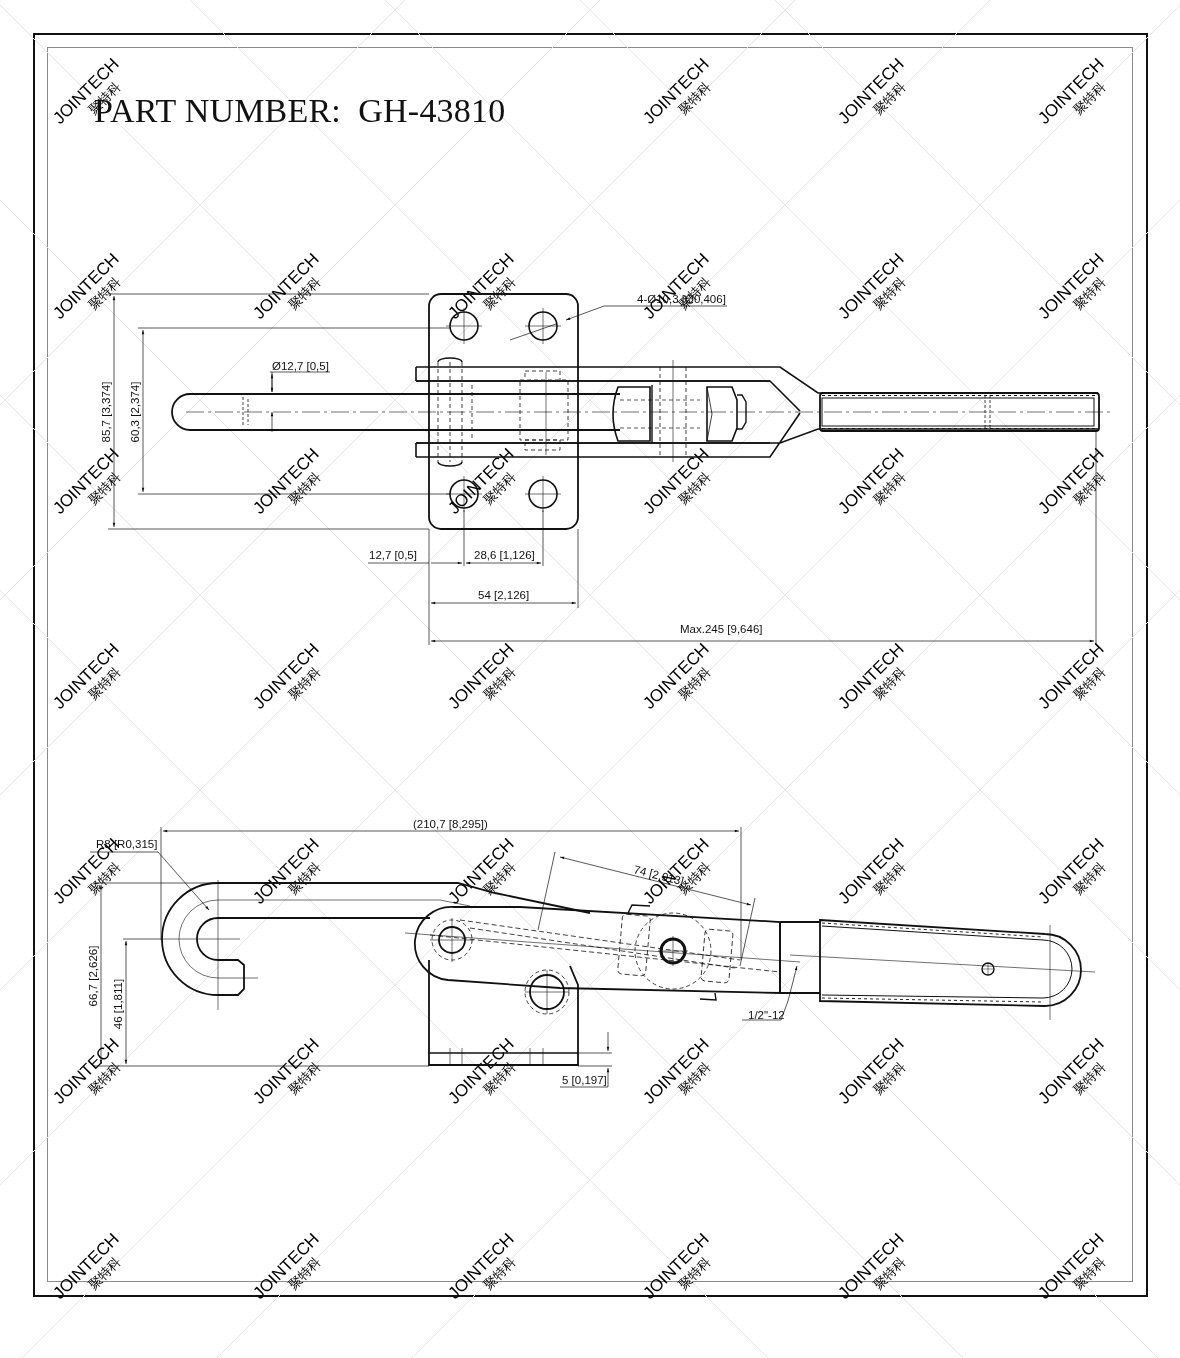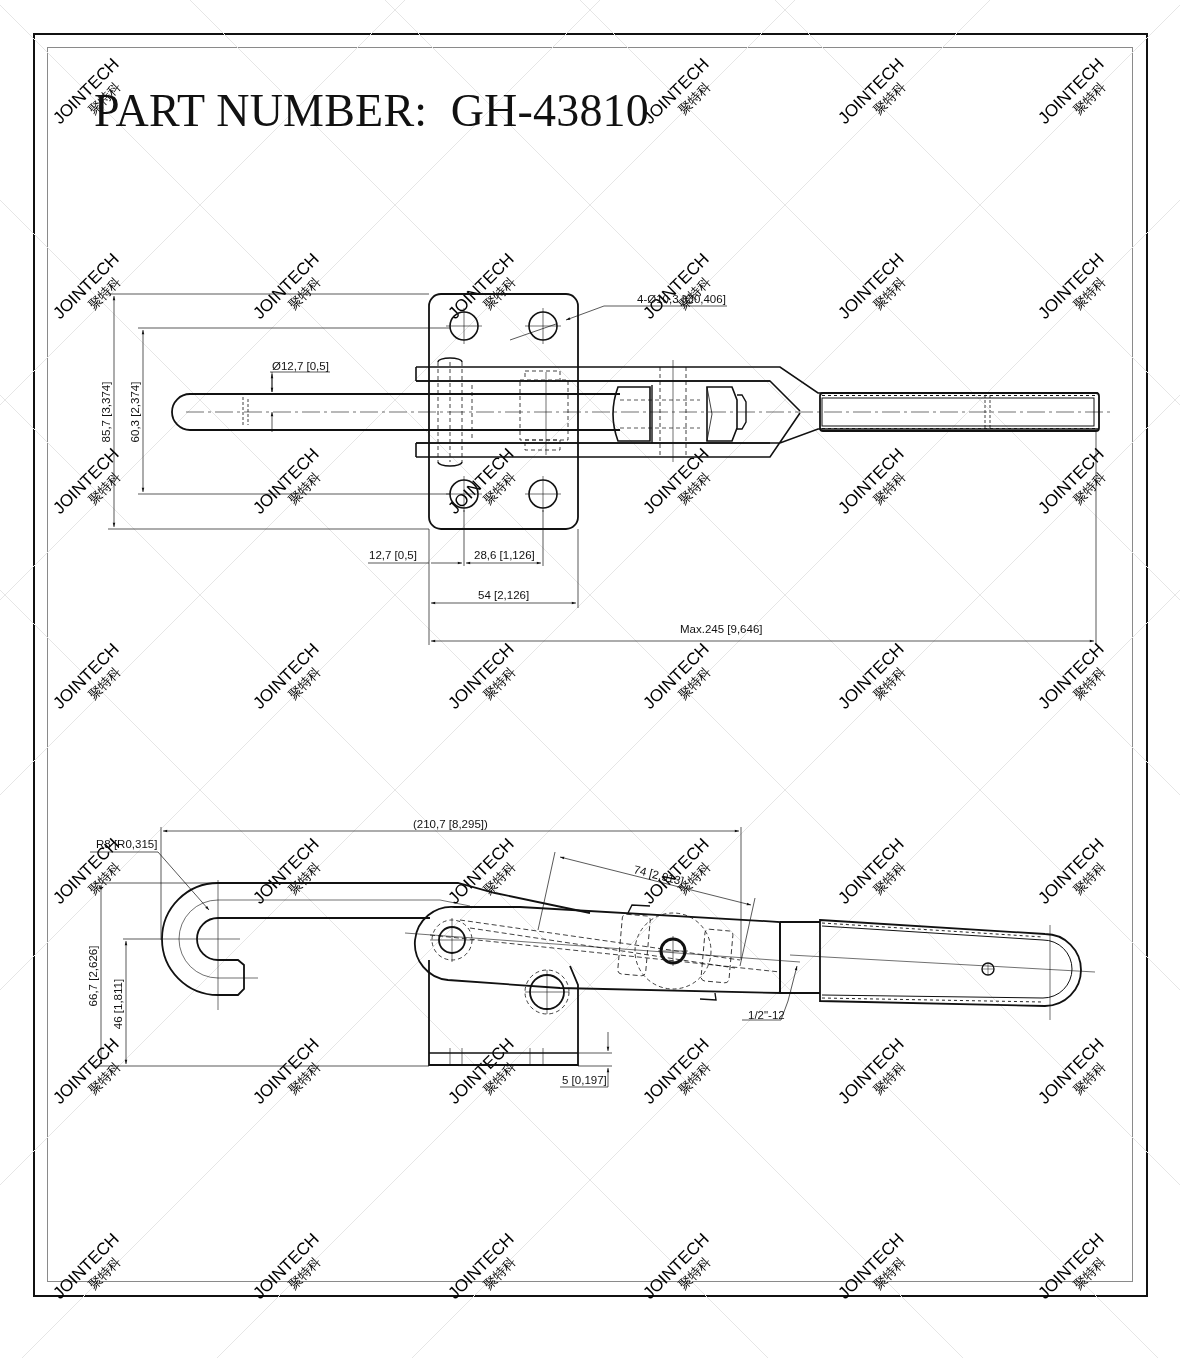--- a/index.html
+++ b/index.html
@@ -1,19 +1,19 @@
 <!DOCTYPE html>
 <html><head>
 <meta charset="utf-8">
 <style>
   html, body { margin:0; padding:0; background:#ffffff; }
   body { width:1180px; height:1358px; position:relative; overflow:hidden; font-family:"Liberation Sans", sans-serif; }
   .frame-outer { position:absolute; left:33px; top:33px; width:1111px; height:1260px; border:2px solid #111; box-sizing:content-box; }
   .frame-inner { position:absolute; left:47px; top:47px; width:1084px; height:1233px; border:1.5px solid #8a8a8a; }
-  .title { position:absolute; left:94px; top:84px; font-family:"Liberation Serif", serif; font-size:46px; color:#111; letter-spacing:0.2px; white-space:pre; }
+  .title { position:absolute; left:94px; top:92px; font-family:"Liberation Serif", serif; font-size:34px; color:#111; letter-spacing:0.2px; white-space:pre; }
   svg.drawing { position:absolute; left:0; top:0; }
   .dim { font-family:"Liberation Sans", sans-serif; font-size:11.5px; fill:#111; }
 </style>
 </head>
 <body>
 
 <div class="frame-outer"></div>
 <div class="frame-inner"></div>
 
 <svg class="drawing" width="1180" height="1358" viewBox="0 0 1180 1358">

